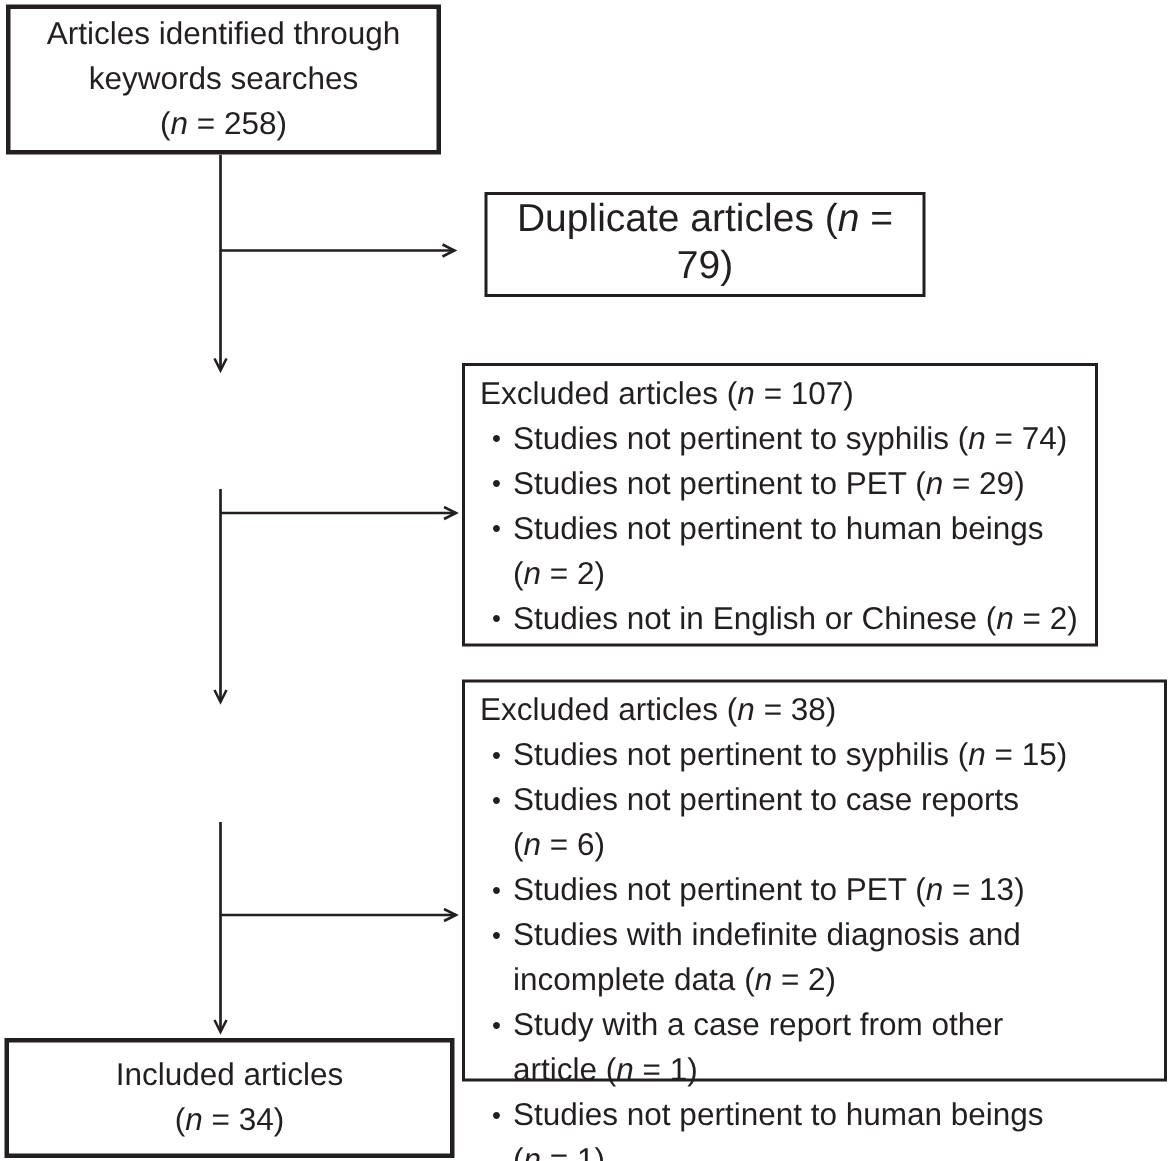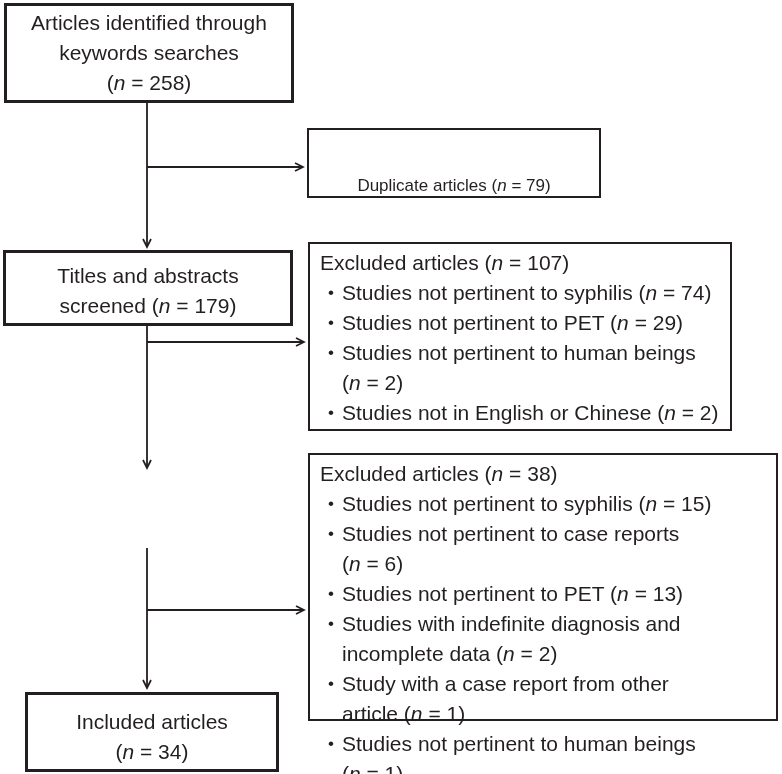--- a/index.html
+++ b/index.html
@@ -14,33 +14,34 @@
   }
   .box {
     position: absolute;
     box-sizing: border-box;
     background: #ffffff;
     border: 2px solid #231f20;
   }
   .main-box {
     border-width: 3px;
     display: flex;
-    align-items: flex-end;
+    align-items: center;
     justify-content: center;
     text-align: center;
     font-size: 21px;
     line-height: 30px;
     padding: 2px 4px;
   }
   .center-box {
     display: flex;
-    align-items: flex-end;
+    align-items: flex-start;
     justify-content: center;
     text-align: center;
-    font-size: 17px;
+    font-size: 26px;
+    margin-left: 16px;
   }
   .list-box {
     font-size: 21px;
     line-height: 30px;
     padding: 4px 8px 4px 10px;
   }
   .list-title { display: block; }
   .bullet-item { display: flex; }
   .bullet {
     width: 22px;
@@ -48,21 +49,21 @@
     text-align: center;
     font-size: 17px;
   }
   .bullet-text { flex: 1 1 auto; }
   #box-identified       { left: 4px;   top: 3px;   width: 290px; height: 100px; }
   #box-duplicates       { left: 307px; top: 128px; width: 294px; height: 70px; }
   #box-titles-screened  { left: 3px;   top: 250px; width: 290px; height: 76px; }
   #box-excluded-1       { left: 308px; top: 242px; width: 424px; height: 189px; }
   #box-fulltext-screened{ left: 17px;  top: 472px; width: 261px; height: 76px; }
   #box-excluded-2       { left: 308px; top: 453px; width: 470px; height: 268px; }
-  #box-included         { left: 25px;  top: 692px; width: 254px; height: 80px; }
+  #box-included         { left: 3px;  top: 692px; width: 300px; height: 80px; }
   .arrows {
     position: absolute;
     left: 0; top: 0;
     width: 782px; height: 774px;
     pointer-events: none;
   }
   i { font-style: italic; }
 </style>
 </head>
 <body>
@@ -84,23 +85,20 @@
   </svg>
 
   <div id="box-identified" class="box main-box">
     <div>Articles identified through<br>keywords searches<br>(<i>n</i> = 258)</div>
   </div>
 
   <div id="box-duplicates" class="box center-box">
     <div>Duplicate articles (<i>n</i> = 79)</div>
   </div>
 
-  <div id="box-titles-screened" class="box main-box">
-    <div>Titles and abstracts<br>screened (<i>n</i> = 179)</div>
-  </div>
 
   <div id="box-excluded-1" class="box list-box">
     <span class="list-title">Excluded articles (<i>n</i> = 107)</span>
     <div class="bullet-item">
       <span class="bullet">•</span>
       <span class="bullet-text">Studies not pertinent to syphilis (<i>n</i> = 74)</span>
     </div>
     <div class="bullet-item">
       <span class="bullet">•</span>
       <span class="bullet-text">Studies not pertinent to PET (<i>n</i> = 29)</span>

